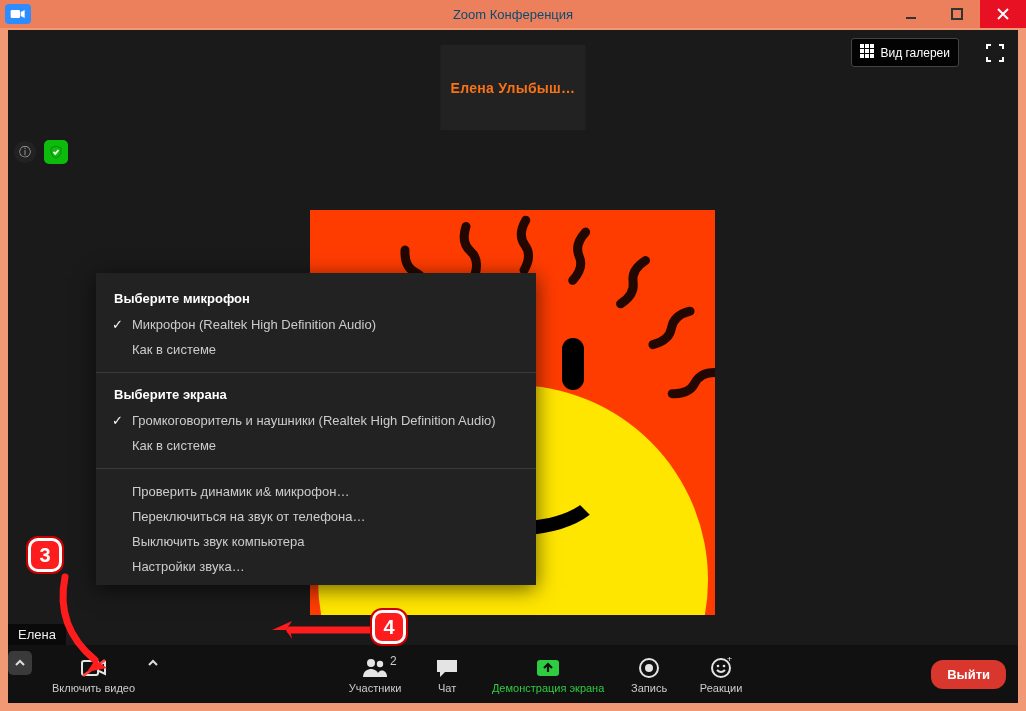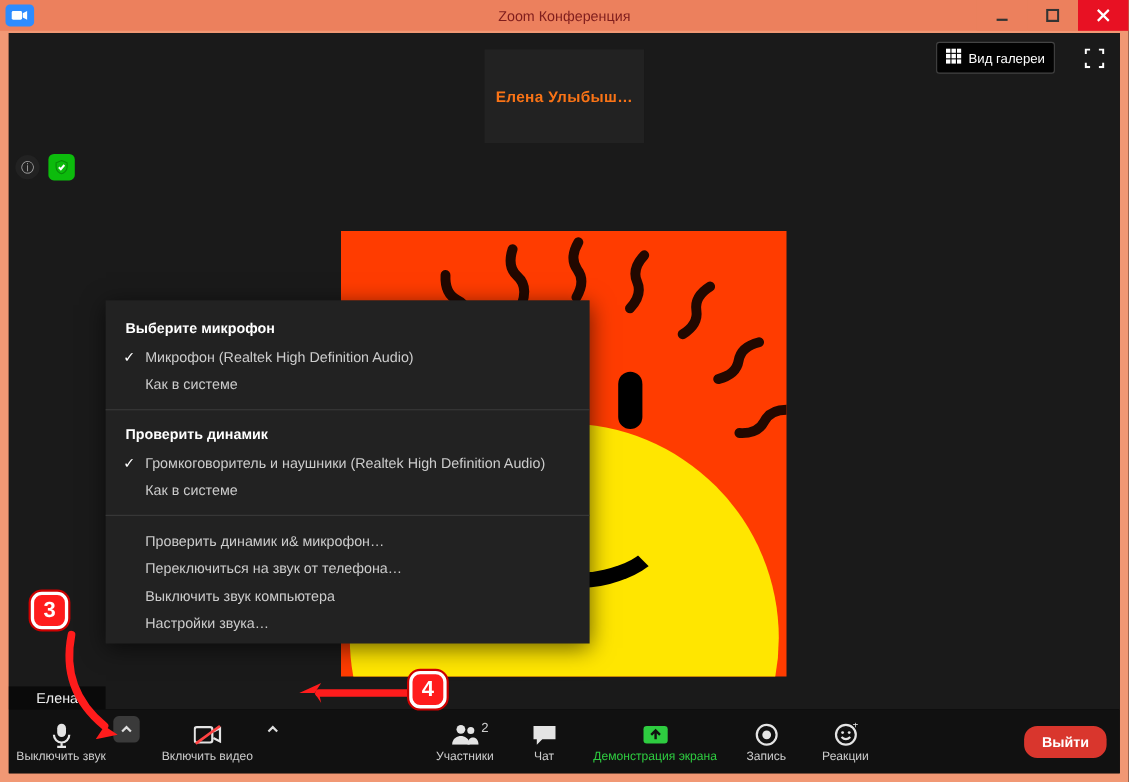--- a/index.html
+++ b/index.html
@@ -1,21 +1,21 @@
 <!DOCTYPE html>
 <html><head>
 <meta charset="utf-8">
 <style>
   * { box-sizing: border-box; margin:0; padding:0; font-family: Arial, Helvetica, sans-serif; }
   body { background:#f19874; width:1026px; height:711px; position:relative; font-size:13px; }
 
   .titlebar { height:28px; background:#ec805d; display:flex; align-items:center; position:relative; }
   .titlebar .zoom-app-icon { width:26px; height:20px; background:#2d8cff; border-radius:4px; margin-left:5px; display:flex; align-items:center; justify-content:center; }
   .titlebar .zoom-app-icon svg { width:16px; height:12px; }
-  .titlebar .title { position:absolute; left:50%; transform:translateX(-50%); color:#7f1d1d; font-size:13px; }
+  .titlebar .title { position:absolute; left:50%; transform:translateX(-50%); color:#0c4a6e; font-size:13px; }
   .win-controls { margin-left:auto; display:flex; height:100%; }
   .win-btn { width:46px; height:28px; display:flex; align-items:center; justify-content:center; background:#ec805d; color:#222; }
   .win-btn.close { background:#e81123; color:#fff; }
 
   .meeting { position:absolute; left:8px; right:8px; top:30px; bottom:8px; background:#000; }
   .video-area { position:absolute; left:0; right:0; top:0; bottom:58px; background:#1a1a1a; }
   .participant-tile { position:absolute; left:50%; transform:translateX(-50%); top:15px; width:145px; height:85px; background:#222; display:flex; align-items:center; justify-content:center; }
   .participant-name { color:#f97316; font-weight:bold; font-size:14px; letter-spacing:.3px; text-align:center; }
 
   .top-right { position:absolute; right:8px; top:8px; display:flex; gap:21px; align-items:center; }
@@ -27,21 +27,21 @@
   .shield-icon { width:24px; height:24px; background:#0cbb0c; border-radius:5px; display:flex; align-items:center; justify-content:center; }
 
   .avatar-img { position:absolute; left:302px; top:180px; width:405px; height:405px; background:#ff3c00; overflow:hidden; }
   .sun-body { position:absolute; left:50%; bottom:-160px; transform:translateX(-50%); width:390px; height:390px; background:#ffe600; border-radius:50%; }
   .sun-eye-l { position:absolute; top:128px; left:120px; width:22px; height:52px; background:#000; border-radius:12px; }
   .sun-eye-r { position:absolute; top:128px; left:252px; width:22px; height:52px; background:#000; border-radius:12px; }
   .sun-mouth { position:absolute; top:215px; left:120px; width:180px; height:110px; border:14px solid transparent; border-bottom-color:#000; border-radius:50%; }
   .ray { position:absolute; width:10px; height:55px; }
   .ray svg path { stroke:#220800; stroke-width:9; fill:none; stroke-linecap:round; }
 
-  .self-label { position:absolute; left:0; bottom:0; color:#eee; background:rgba(0,0,0,.6); padding:3px 25px; font-size:13px; }
+  .self-label { position:absolute; left:0; bottom:0; color:#eee; background:rgba(0,0,0,.6); padding:3px 10px; font-size:13px; }
 
   .toolbar { position:absolute; left:0; right:0; bottom:0; height:58px; background:#111; display:flex; align-items:center; }
   .tb-item { display:flex; flex-direction:column; align-items:center; justify-content:center; color:#ccc; font-size:11px; min-width:72px; height:100%; position:relative; padding:0 6px; }
   .tb-item.green .tb-label { color:#2ecc40; }
   .tb-item .icon-slot { height:28px; display:flex; align-items:center; justify-content:center; }
   .tb-chevron { width:24px; height:24px; background:#3a3a3a; border-radius:5px; display:flex; align-items:center; justify-content:center; color:#eee; font-size:10px; align-self:flex-start; margin-top:6px; }
   .tb-spacer { flex:1; }
   .leave-btn { background:#d9362d; color:#fff; padding:7px 16px; border-radius:12px; font-size:13px; font-weight:bold; margin-right:12px; }
 
   .audio-menu { position:absolute; left:88px; bottom:60px; width:440px; background:#222; color:#eee; padding:14px 0 6px; box-shadow:0 4px 20px rgba(0,0,0,.6); font-size:13px; z-index:40; }
@@ -160,41 +160,32 @@
           </svg></div>
     </div>
 
     <div class="self-label">Елена</div>
 
     <div class="audio-menu">
       <div class="section-heading">Выберите микрофон</div>
       <div class="menu-item checked">Микрофон (Realtek High Definition Audio)</div>
       <div class="menu-item">Как в системе</div>
       <hr>
-      <div class="section-heading">Проверить динамик</div>
+      <div class="section-heading">Выберите экрана</div>
       <div class="menu-item checked">Громкоговоритель и наушники (Realtek High Definition Audio)</div>
       <div class="menu-item">Как в системе</div>
       <hr>
       <div class="menu-item">Проверить динамик и&amp; микрофон…</div>
       <div class="menu-item">Переключиться на звук от телефона…</div>
       <div class="menu-item">Выключить звук компьютера</div>
       <div class="menu-item">Настройки звука…</div>
     </div>
   </div>
 
   <div class="toolbar">
-    <div class="tb-item" style="min-width:95px;">
-      <div class="icon-slot">
-          <svg width="20" height="24">
-            <rect x="6" y="2" width="8" height="12" rx="4" fill="#e4e4e4"></rect>
-            <path d="M3 12 A7 7 0 0 0 17 12 M10 19 V23 M6 23 H14" stroke="#e4e4e4" stroke-width="2" fill="none"></path>
-          </svg>
-        </div>
-      <div class="tb-label">Выключить звук</div>
-    </div>
     <div class="tb-chevron">
       <svg width="10" height="8">
           <path d="M1 6 L5 2 L9 6" stroke="#ddd" stroke-width="2" fill="none"></path>
         </svg>
     </div>
 
     <div class="tb-item" style="margin-left:14px; min-width:95px;">
       <div class="icon-slot">
           <svg width="26" height="20">
             <rect x="1" y="3" width="16" height="14" rx="2" fill="none" stroke="#e4e4e4" stroke-width="2"></rect>

